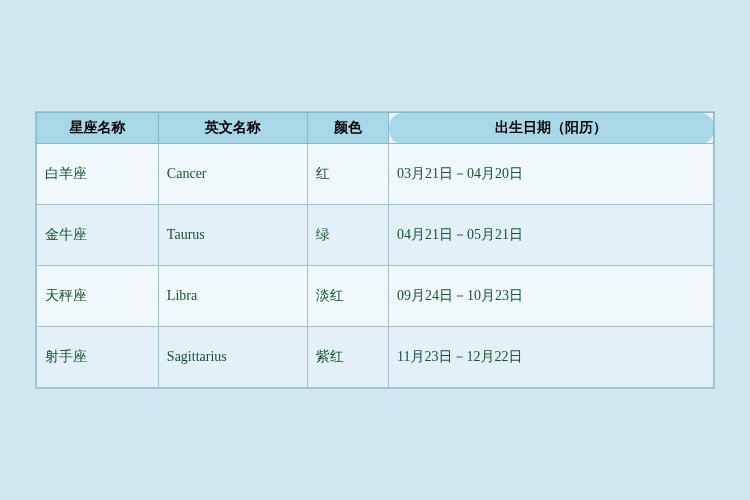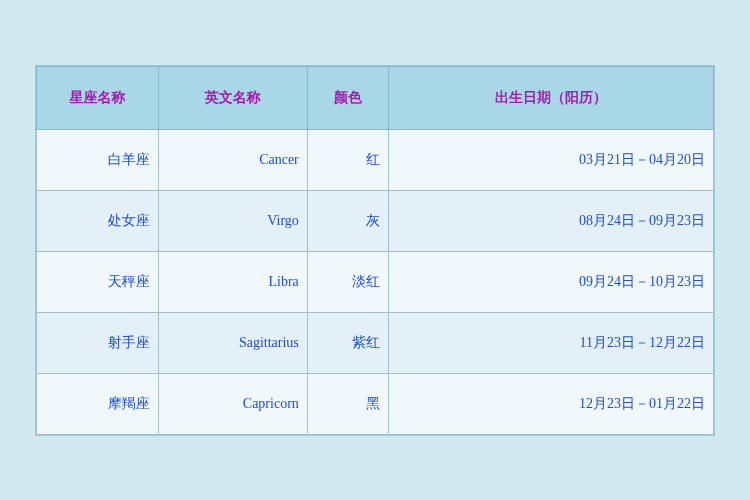--- a/index.html
+++ b/index.html
@@ -22,41 +22,41 @@
     }
 
     table {
       width: 100%;
       border-collapse: collapse;
     }
 
     thead tr th {
       background-color: #a8d8e8;
       border: 1px solid #88b8c8;
-      padding: 22px 8px;
+      padding: 6px 8px;
       font-weight: bold;
-      color: #a21caf;
+      color: #000000;
     }
 
     tbody tr td {
       border: 1px solid #a0c0d0;
       padding: 21px 8px;
-      text-align: right;
-      color: #1d4ed8;
+      text-align: left;
+      color: #14532d;
       background-color: #f0f8fc;
     }
 
     tbody tr:nth-child(even) td {
       background-color: #e4f0f8;
     }
 
     .col-zh { width: 18%; }
     .col-en { width: 22%; margin-left: 40px; }
     .col-color { width: 12%; }
-    .col-date { width: 48%; }
+    .col-date { width: 48%; border-radius: 14px; }
   </style>
 </head>
 <body>
 
 <div class="container">
   <table>
     <thead>
       <tr>
         <th class="col-zh">星座名称</th>
         <th class="col-en">英文名称</th>
@@ -65,38 +65,32 @@
       </tr>
     </thead>
     <tbody id="table-body">
     <tr>
           <td>白羊座</td>
           <td>Cancer</td>
           <td>红</td>
           <td>03月21日－04月20日</td>
         </tr>
         <tr>
-          <td>处女座</td>
-          <td>Virgo</td>
-          <td>灰</td>
-          <td>08月24日－09月23日</td>
+          <td>金牛座</td>
+          <td>Taurus</td>
+          <td>绿</td>
+          <td>04月21日－05月21日</td>
         </tr>
         <tr>
           <td>天秤座</td>
           <td>Libra</td>
           <td>淡红</td>
           <td>09月24日－10月23日</td>
         </tr>
         <tr>
           <td>射手座</td>
           <td>Sagittarius</td>
           <td>紫红</td>
           <td>11月23日－12月22日</td>
         </tr>
-        <tr>
-          <td>摩羯座</td>
-          <td>Capricorn</td>
-          <td>黑</td>
-          <td>12月23日－01月22日</td>
-        </tr>
       </tbody>
   </table>
 </div>
 
 </body></html>

